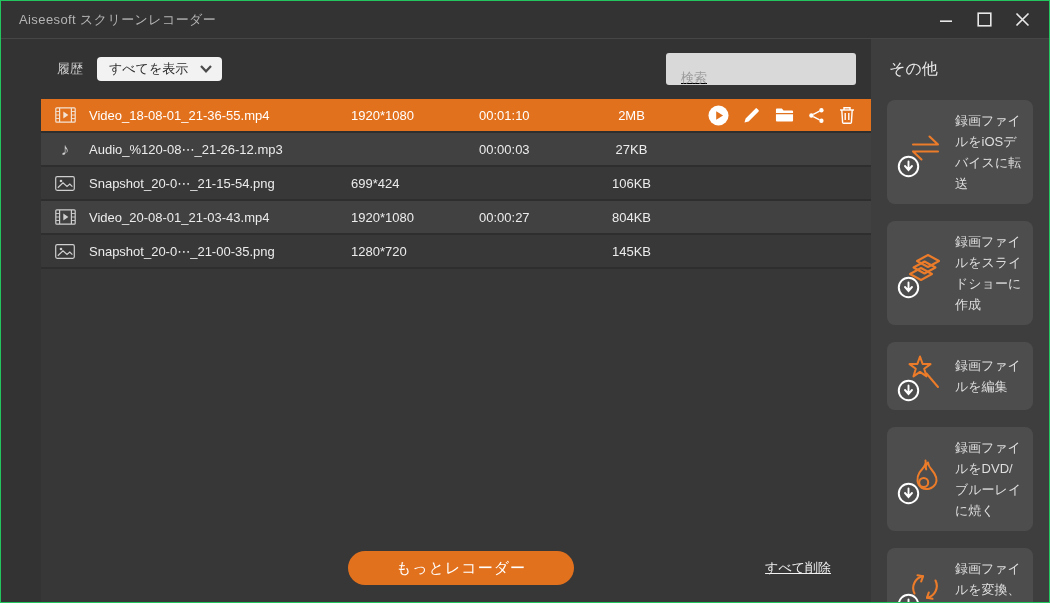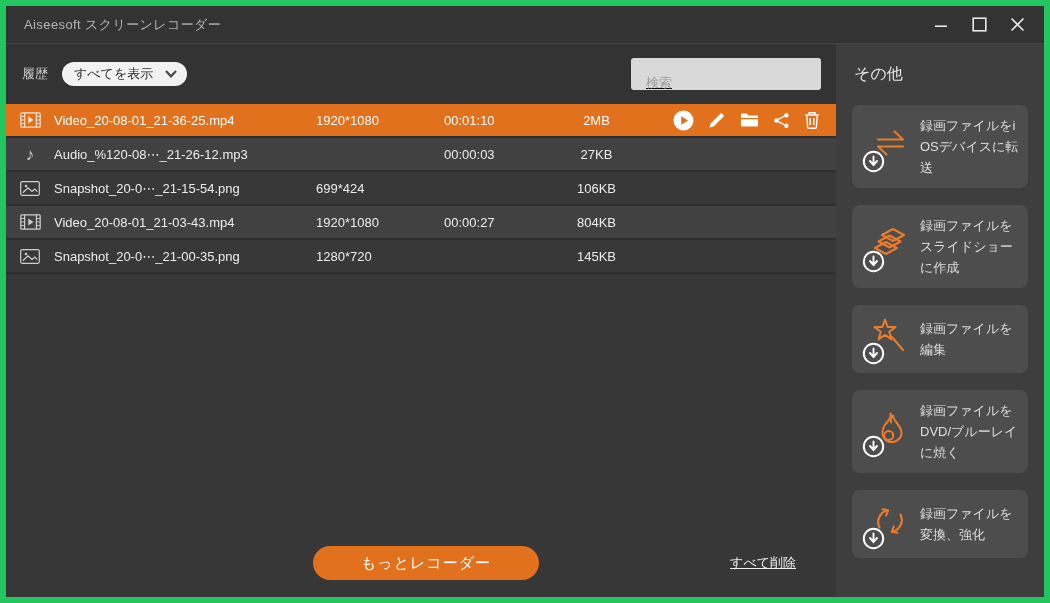--- a/index.html
+++ b/index.html
@@ -1,40 +1,40 @@
 <!DOCTYPE html>
 <html style="--accent: #e2711e; --icon-orange: #ec7c2a; --titlebar-bg: #333333; --content-bg: #373737; --row-light: #414141; --row-dark: #383838; --sidebar-bg: #3e3e3e; --sidebar-button-bg: #4d4d4d; --search-bg: #d9d9d9; --dropdown-bg: #f2f2f2;"><head>
 <meta charset="utf-8">
 <style>
   * { margin:0; padding:0; box-sizing:border-box; }
   html,body { width:1050px; height:603px; background:#1e1e1e; }
   body { font-family:"Liberation Sans","DejaVu Sans",sans-serif; }
 
   .window { width:1050px; height:603px; background:var(--titlebar-bg,#333333);
-            border:6px solid #22c55e; display:flex; flex-direction:column; overflow:hidden; position:relative; }
+            border:1px solid #22c55e; display:flex; flex-direction:column; overflow:hidden; position:relative; }
 
   
   .titlebar { height:38px; flex:0 0 38px; display:flex; align-items:center;
               padding:0 14px 0 18px; border-bottom:1px solid #464646; background:var(--titlebar-bg,#333333); }
   .title { color:#b4b4b4; font-size:13px; letter-spacing:.4px; }
   .win-controls { margin-left:auto; display:flex; gap:12px; }
   .winbtn { width:26px; height:24px; background:transparent; border:none; cursor:pointer;
             display:flex; align-items:center; justify-content:center; }
 
   
-  .body { flex:1; display:flex; min-height:0; }
+  .body { flex:1; display:flex; min-height:0;padding-left:40px; }
   .content { width:830px; flex:0 0 830px; position:relative;
              background:var(--content-bg,#373737); display:flex; flex-direction:column; }
 
   
   .toolbar { height:60px; flex:0 0 60px; background:var(--titlebar-bg,#333333);
              display:flex; align-items:center; padding:0 15px 0 16px; }
   .history-label { color:#cfcfcf; font-size:13px; margin-right:14px; }
   .filter-dropdown { width:125px; height:24px; background:var(--dropdown-bg,#f2f2f2);
-                     border-radius:12px; display:flex; align-items:center;
+                     border-radius:4px; display:flex; align-items:center;
                      padding:0 10px 0 12px; cursor:pointer; }
   .filter-value { color:#2d2d2d; font-size:13px; flex:1; }
   .searchbox { margin-left:auto; width:190px; height:32px; background:var(--search-bg,#d9d9d9);
                border-radius:3px; display:flex; align-items:flex-end; padding:0 8px;text-decoration:underline; }
   .searchbox input { flex:1; border:none; outline:none; background:transparent;
                      font-size:13px; color:#4a4a4a; margin-left:7px; font-family:inherit; }
   .searchbox input::placeholder { color:#9b9b9b; }
 
   
   .file-list { display:flex; flex-direction:column; }
@@ -122,21 +122,21 @@
 
         <div class="row selected">
           <span class="cell icon">
             <svg width="21" height="16" viewBox="0 0 21 16" fill="none" stroke="#f3e3d4" stroke-width="1.2">
                 <rect x="0.8" y="0.8" width="19.4" height="14.4" rx="1"></rect>
                 <path d="M4.6 1 V15 M16.4 1 V15"></path>
                 <path d="M1 4.5 H4.6 M1 8 H4.6 M1 11.5 H4.6 M16.4 4.5 H20 M16.4 8 H20 M16.4 11.5 H20" stroke-width="0.9"></path>
                 <path d="M8.3 4.6 L13.4 8 L8.3 11.4 Z" fill="#f3e3d4" stroke="none"></path>
               </svg>
           </span>
-          <span class="cell name">Video_20-08-01_21-36-25.mp4</span>
+          <span class="cell name">Video_18-08-01_21-36-55.mp4</span>
           <span class="cell res">1920*1080</span>
           <span class="cell dur">00:01:10</span>
           <span class="cell size">2MB</span>
           <span class="cell actions">
             <button class="action-btn">
               <svg width="21" height="21" viewBox="0 0 22 22">
                   <circle cx="11" cy="11" r="10.5" fill="#ffffff"></circle>
                   <path d="M8.6 6.6 L15.8 11 L8.6 15.4 Z" fill="var(--accent,#e2711e)"></path>
                 </svg>
             </button>

